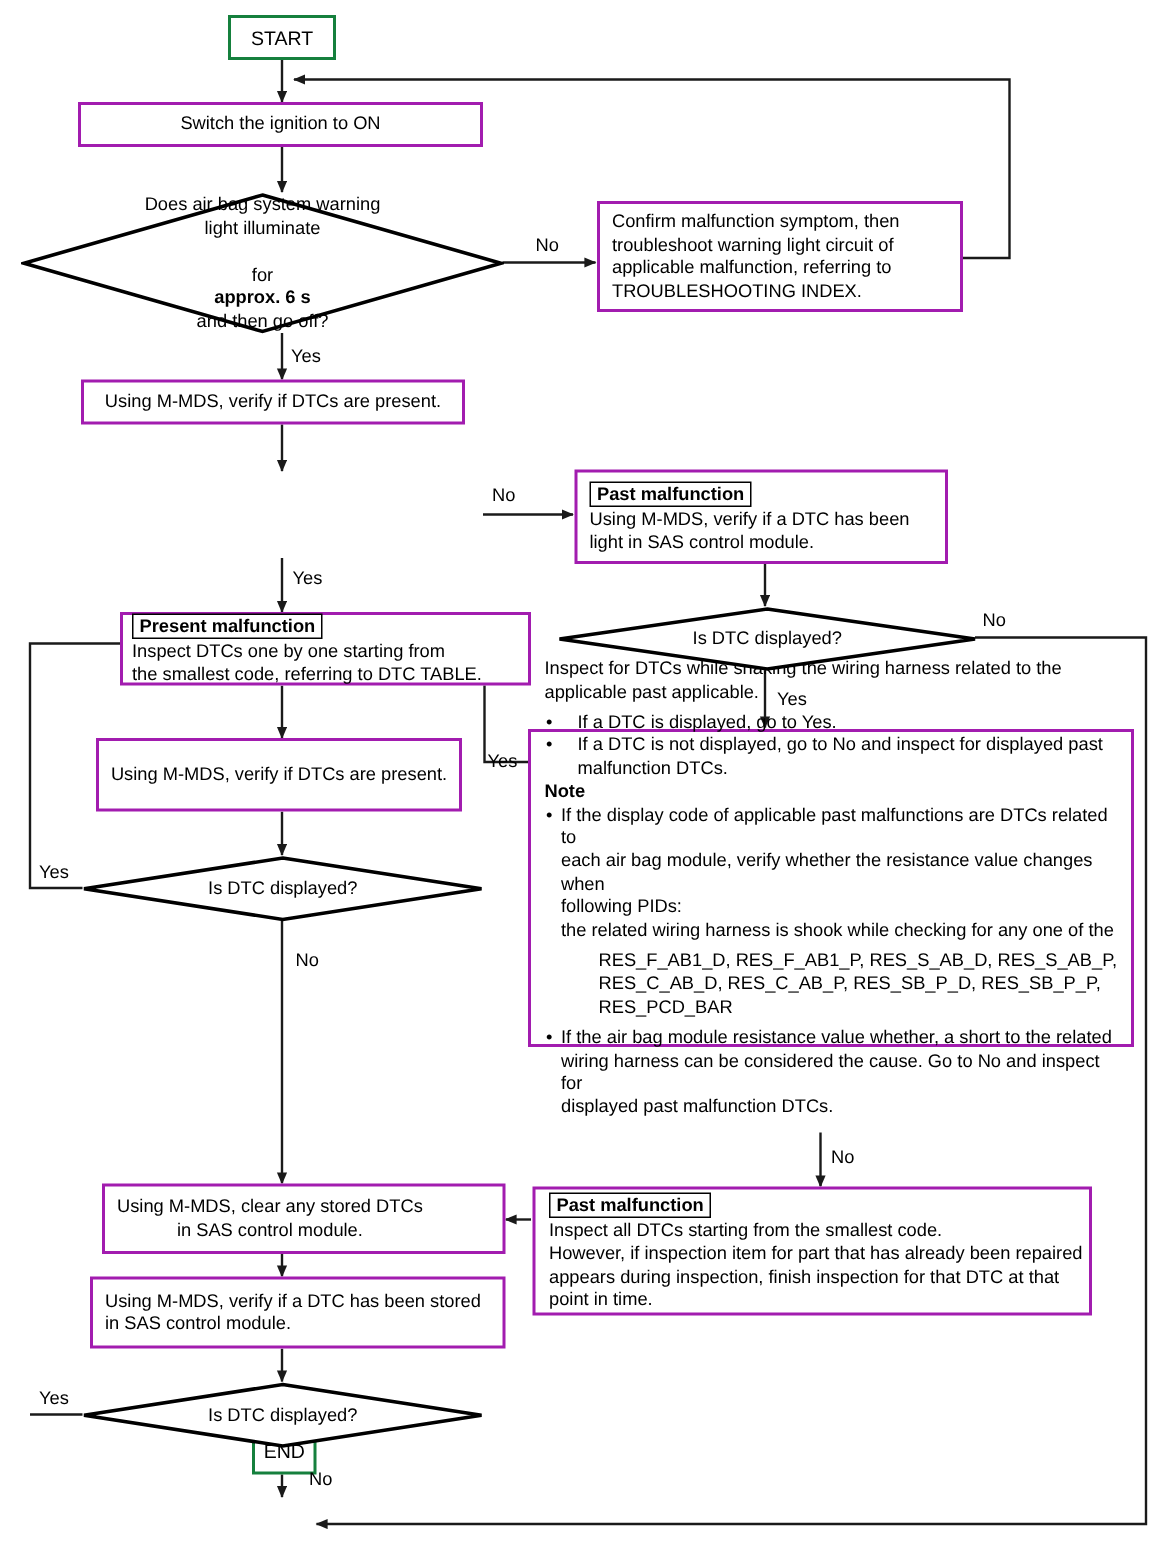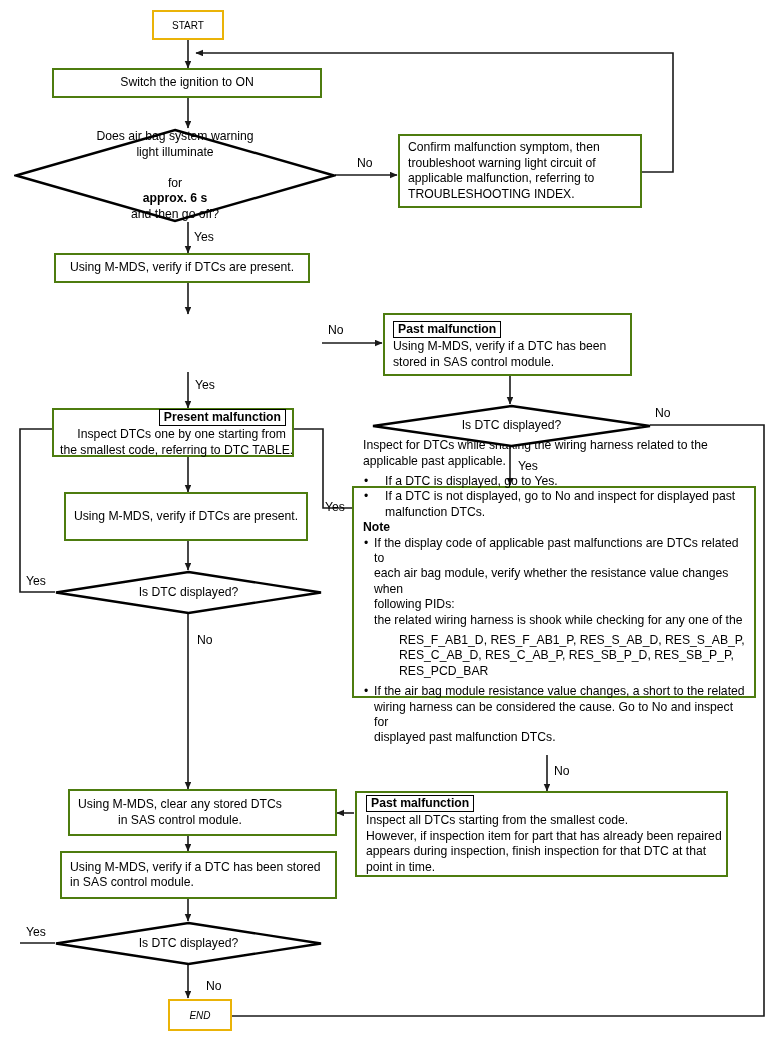--- a/index.html
+++ b/index.html
@@ -1,27 +1,27 @@
 <!DOCTYPE html>
 <html><head>
 <meta charset="utf-8">
 <style>
   html,body{margin:0;padding:0;background:#ffffff;}
   body{font-family:"Liberation Sans","DejaVu Sans",sans-serif;color:#000;}
   #sheet{position:relative;width:779px;height:1043px;overflow:hidden;background:#fff;}
   #wires{position:absolute;left:0;top:0;width:779px;height:1043px;}
 
-  .node{position:absolute;box-sizing:border-box;background:#fff;border:2px solid #4d7c0f;
+  .node{position:absolute;box-sizing:border-box;background:#fff;border:2px solid #a21caf;
         display:flex;flex-direction:column;justify-content:center;}
   .node.center{align-items:center;text-align:center;}
   .node .ln{font-size:12.2px;line-height:15.5px;white-space:nowrap;}
   .pad{padding:3px 8px;}
 
-  .term{border:2px solid #eab308;background:#fff;position:absolute;box-sizing:border-box;
-        display:flex;align-items:center;justify-content:center;font-size:10px;}
+  .term{border:2px solid #15803d;background:#fff;position:absolute;box-sizing:border-box;
+        display:flex;align-items:center;justify-content:center;font-size:13px;}
 
   .dia{position:absolute;}
   .dia svg{position:absolute;left:0;top:0;}
   .dia .dtxt{position:absolute;left:0;top:0;width:100%;height:100%;
              display:flex;align-items:center;justify-content:center;text-align:center;
              font-size:12.2px;line-height:15.5px;pointer-events:none;}
   .dia .dtxt span{display:block;padding:0 40px;}
 
   .lbl{position:absolute;font-size:12.2px;line-height:13px;white-space:nowrap;}
 
@@ -92,21 +92,21 @@
       <path d="M55,943 L20,943"></path>
 
       <path d="M188,965 L188,998" marker-end="url(#ah)"></path>
     </g>
   </svg>
 
   <div class="term" style="left:152px;top:10px;width:72px;height:30px;">
     <span>START</span>
   </div>
 
-  <div class="term" style="left:168px;top:999px;width:64px;height:32px;font-style:italic;">
+  <div class="term" style="left:168px;top:951px;width:43px;height:32px;">
     <span>END</span>
   </div>
 
   <div class="node center" style="left:52px;top:68px;width:270px;height:30px;">
     <div class="ln pad">Switch the ignition to ON</div>
   </div>
 
   <div class="node" style="left:398px;top:134px;width:244px;height:74px;">
     <div class="pad">
       <div class="ln">Confirm malfunction symptom, then</div>
@@ -119,25 +119,25 @@
   <div class="node center" style="left:54px;top:253px;width:256px;height:30px;">
     <div class="ln pad">Using M-MDS, verify if DTCs are present.</div>
   </div>
 
   <div class="node" style="left:383px;top:313px;width:249px;height:63px;">
     <div class="pad">
       <div>
         <span class="tagbox">Past malfunction</span>
       </div>
       <div class="ln">Using M-MDS, verify if a DTC has been</div>
-      <div class="ln">stored in SAS control module.</div>
-    </div>
-  </div>
-
-  <div class="node" style="left:52px;top:408px;width:242px;height:49px;text-align:right;">
+      <div class="ln">light in SAS control module.</div>
+    </div>
+  </div>
+
+  <div class="node" style="left:80px;top:408px;width:274px;height:49px;">
     <div style="padding:2px 6px;">
       <div>
         <span class="tagbox">Present malfunction</span>
       </div>
       <div class="ln">Inspect DTCs one by one starting from</div>
       <div class="ln">the smallest code, referring to DTC TABLE.</div>
     </div>
   </div>
 
   <div class="node center" style="left:64px;top:492px;width:244px;height:49px;">
@@ -155,21 +155,21 @@
       <div class="p hd">Note</div>
       <div class="bul">If the display code of applicable past malfunctions are DTCs related to</div>
       <div class="p" style="padding-left:11px;">each air bag module, verify whether the resistance value changes when</div>
       <div class="p" style="padding-left:11px;">following PIDs:</div>
       <div class="p" style="padding-left:11px;">the related wiring harness is shook while checking for any one of the</div>
       <div class="gap"></div>
       <div class="p pid">RES_F_AB1_D, RES_F_AB1_P, RES_S_AB_D, RES_S_AB_P,</div>
       <div class="p pid">RES_C_AB_D, RES_C_AB_P, RES_SB_P_D, RES_SB_P_P,</div>
       <div class="p pid">RES_PCD_BAR</div>
       <div class="gap"></div>
-      <div class="bul">If the air bag module resistance value changes, a short to the related</div>
+      <div class="bul">If the air bag module resistance value whether, a short to the related</div>
       <div class="p" style="padding-left:11px;">wiring harness can be considered the cause. Go to No and inspect for</div>
       <div class="p" style="padding-left:11px;">displayed past malfunction DTCs.</div>
     </div>
   </div>
 
   <div class="node center" style="left:68px;top:789px;width:269px;height:47px;">
     <div style="padding:2px 8px;align-self:flex-start;">
       <div class="ln">Using M-MDS, clear any stored DTCs</div>
       <div class="ln">in SAS control module.</div>
     </div>

